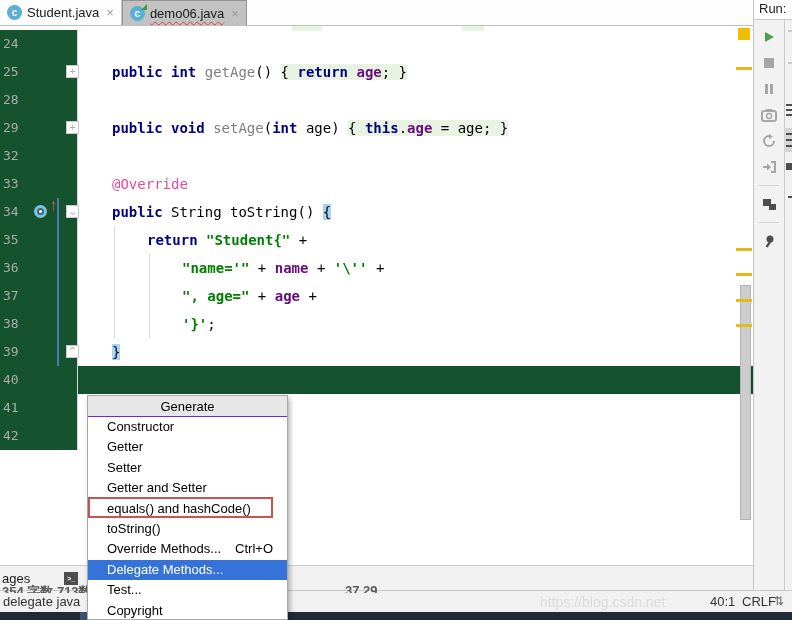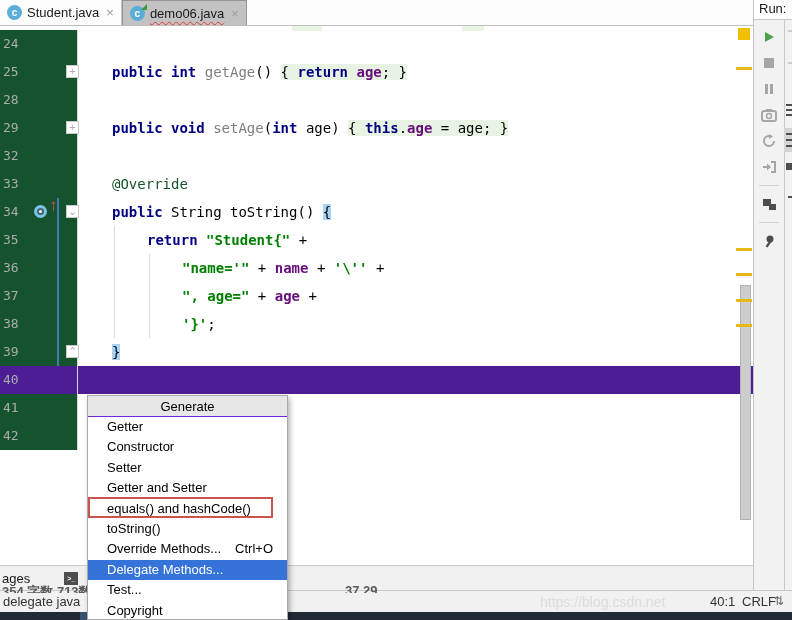--- a/index.html
+++ b/index.html
@@ -22,26 +22,26 @@
 
   
   .editor { position:absolute; left:0; top:26px; width:753px; height:539px; background:#fff; }
   .lines { position:absolute; left:0; top:4px; width:100%; }
   .row { position:relative; display:flex; height:28px; }
   .gutter { width:78px; background:#14532d; border-right:1px solid #d6d6d6;
             font-family:"DejaVu Sans Mono", monospace; font-size:13px; color:#acacac;
             line-height:28px; padding-left:3px; }
   .code { flex:1; font-family:"DejaVu Sans Mono", monospace; font-size:14px; line-height:28px;
           white-space:pre; color:#000; }
-  .row.current .gutter, .row.current .code { background:#4c1d95; }
+  .row.current .gutter, .row.current .code { background:#14532d; }
   .kw    { color:#000080; font-weight:bold; }
   .str   { color:#008000; font-weight:bold; }
   .field { color:#660e7a; font-weight:bold; }
   .meth  { color:#7f7f7f; }
-  .anno  { color:#14532d; }
+  .anno  { color:#ec4899; }
   .pl    { color:#000; }
   .gbg   { background:#e9f3e4; }
   .bbg   { background:#a9d3f5; }
   .fold-box { position:absolute; left:66px; top:7px; width:13px; height:13px; background:#fff;
               border:1px solid #c9c9c9; color:#b0b0b0; font-size:11px; line-height:11px;
               text-align:center; cursor:pointer; }
   .ovr-circle { position:absolute; left:34px; top:7px; width:13px; height:13px; border-radius:50%;
                 background:#7cc4e4; }
   .ovr-circle i { position:absolute; left:3px; top:3px; width:7px; height:7px; border-radius:50%;
                   border:2px solid #3f646e; background:#fff; }
@@ -290,22 +290,22 @@
     <span class="clip-a">354 字数 713数</span>
     <span class="clip-b">37.29</span>
   </div>
   <div class="darkbar">
       <i></i>
     </div>
 
   <div class="genmenu">
     <div class="gm-header">Generate</div>
     <div>
+        <div class="gm-item"><span>Constructor</span></div>
         <div class="gm-item"><span>Getter</span></div>
-        <div class="gm-item"><span>Constructor</span></div>
         <div class="gm-item"><span>Setter</span></div>
         <div class="gm-item"><span>Getter and Setter</span></div>
         <div class="gm-item"><span>equals() and hashCode()</span></div>
         <div class="gm-item"><span>toString()</span></div>
         <div class="gm-item"><span>Override Methods...</span><span class="gm-shortcut">Ctrl+O</span></div>
         <div class="gm-item selected"><span>Delegate Methods...</span></div>
         <div class="gm-item"><span>Test...</span></div>
         <div class="gm-item"><span>Copyright</span></div>
       </div>
     <div class="red-box"></div>

